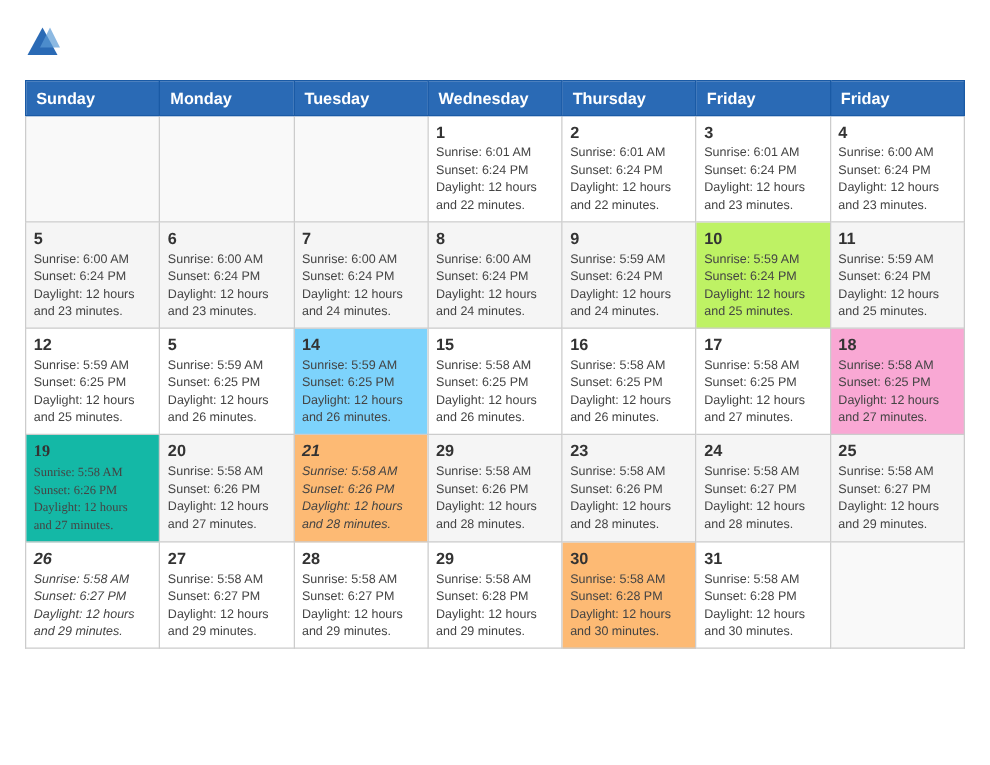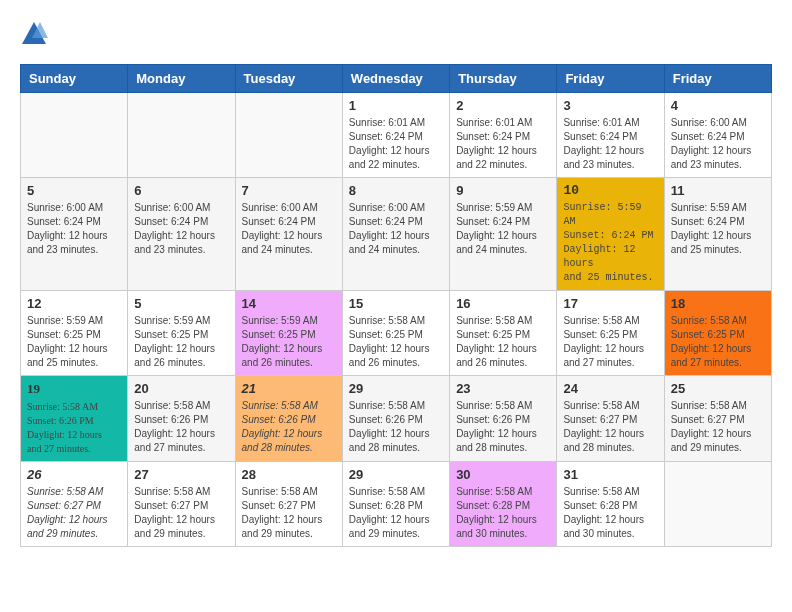--- a/index.html
+++ b/index.html
@@ -192,21 +192,21 @@
 Daylight: 12 hours
 and 24 minutes.</div>
         </td>
         <td style="background: rgb(245, 245, 245);">
           <div class="day-number">9</div>
           <div class="day-info" style="white-space: pre-line;">Sunrise: 5:59 AM
 Sunset: 6:24 PM
 Daylight: 12 hours
 and 24 minutes.</div>
         </td>
-        <td style="background: #eab308; font-family: Liberation Mono, monospace;">
+        <td style="background: #bef264;">
           <div class="day-number">10</div>
           <div class="day-info" style="white-space: pre-line;">Sunrise: 5:59 AM
 Sunset: 6:24 PM
 Daylight: 12 hours
 and 25 minutes.</div>
         </td>
         <td style="background: rgb(245, 245, 245);">
           <div class="day-number">11</div>
           <div class="day-info" style="white-space: pre-line;">Sunrise: 5:59 AM
 Sunset: 6:24 PM
@@ -222,21 +222,21 @@
 Daylight: 12 hours
 and 25 minutes.</div>
         </td>
         <td style="background: rgb(255, 255, 255);">
           <div class="day-number">5</div>
           <div class="day-info" style="white-space: pre-line;">Sunrise: 5:59 AM
 Sunset: 6:25 PM
 Daylight: 12 hours
 and 26 minutes.</div>
         </td>
-        <td style="background: #f0abfc; margin-top: 18px;">
+        <td style="background: #7dd3fc; margin-top: 18px;">
           <div class="day-number">14</div>
           <div class="day-info" style="white-space: pre-line;">Sunrise: 5:59 AM
 Sunset: 6:25 PM
 Daylight: 12 hours
 and 26 minutes.</div>
         </td>
         <td style="background: rgb(255, 255, 255);">
           <div class="day-number">15</div>
           <div class="day-info" style="white-space: pre-line;">Sunrise: 5:58 AM
 Sunset: 6:25 PM
@@ -250,21 +250,21 @@
 Daylight: 12 hours
 and 26 minutes.</div>
         </td>
         <td style="background: rgb(255, 255, 255);">
           <div class="day-number">17</div>
           <div class="day-info" style="white-space: pre-line;">Sunrise: 5:58 AM
 Sunset: 6:25 PM
 Daylight: 12 hours
 and 27 minutes.</div>
         </td>
-        <td style="background: #f97316;">
+        <td style="background: #f9a8d4;">
           <div class="day-number">18</div>
           <div class="day-info" style="white-space: pre-line;">Sunrise: 5:58 AM
 Sunset: 6:25 PM
 Daylight: 12 hours
 and 27 minutes.</div>
         </td>
       </tr>
       <tr>
         <td style="background: #14b8a6; font-family: Liberation Serif, serif;">
           <div class="day-number">19</div>
@@ -338,21 +338,21 @@
 Daylight: 12 hours
 and 29 minutes.</div>
         </td>
         <td style="background: rgb(255, 255, 255); border-radius: 10px;">
           <div class="day-number">29</div>
           <div class="day-info" style="white-space: pre-line;">Sunrise: 5:58 AM
 Sunset: 6:28 PM
 Daylight: 12 hours
 and 29 minutes.</div>
         </td>
-        <td style="background: #f0abfc;">
+        <td style="background: #fdba74;">
           <div class="day-number">30</div>
           <div class="day-info" style="white-space: pre-line;">Sunrise: 5:58 AM
 Sunset: 6:28 PM
 Daylight: 12 hours
 and 30 minutes.</div>
         </td>
         <td style="background: rgb(255, 255, 255);">
           <div class="day-number">31</div>
           <div class="day-info" style="white-space: pre-line;">Sunrise: 5:58 AM
 Sunset: 6:28 PM

